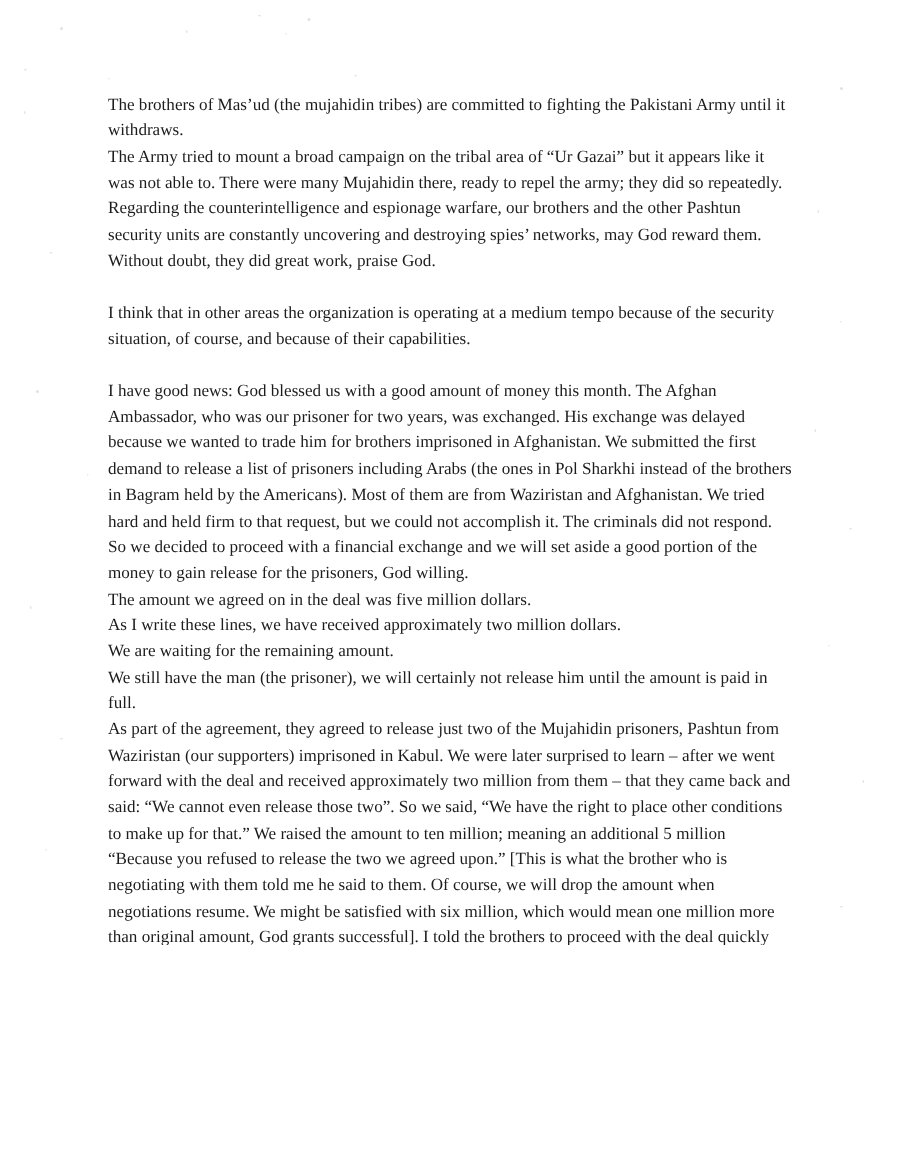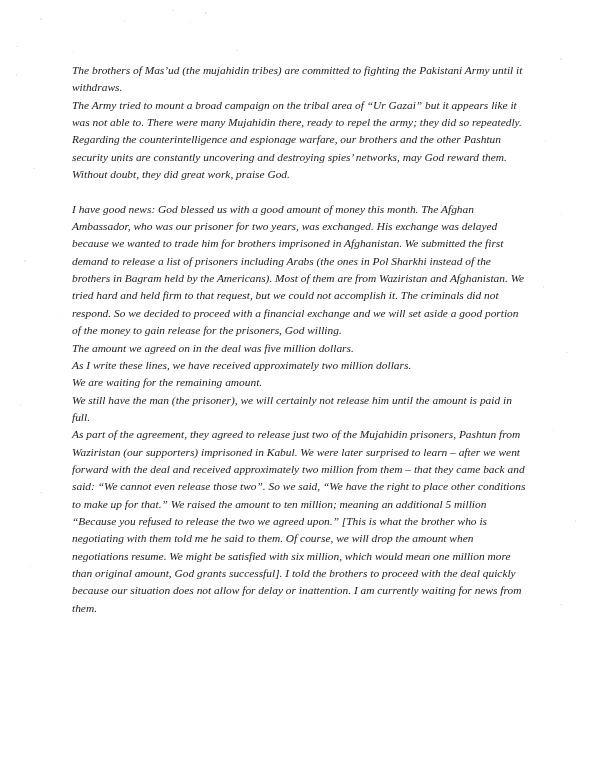--- a/index.html
+++ b/index.html
@@ -9,21 +9,20 @@
   }
   body {
     font-family: "Liberation Serif", "DejaVu Serif", serif;
   }
   .page {
     position: relative;
     width: 600px;
     height: 630px;
     background: #ffffff;
     overflow: hidden;
-    font-style: italic;
   }
   
   .speckle-layer {
     position: absolute;
     inset: 0;
     pointer-events: none;
     opacity: 0.55;
   }
   .speck {
     position: absolute;
@@ -96,20 +95,21 @@
     <div class="speck" style="left:340px; top:744px; width:1px; height:1px;"></div>
     <div class="speck" style="left:470px; top:760px; width:2px; height:1px;"></div>
     <div class="speck" style="left:120px; top:690px; width:1px; height:1px;"></div>
     <div class="speck" style="left:250px; top:700px; width:1px; height:1px;"></div>
   </div>
 
   <div class="body-text">
     <p class="para">The brothers of Mas’ud (the mujahidin tribes) are committed to fighting the Pakistani Army until it withdraws.
 The Army tried to mount a broad campaign on the tribal area of “Ur Gazai” but it appears like it was not able to. There were many Mujahidin there, ready to repel the army; they did so repeatedly.
 Regarding the counterintelligence and espionage warfare, our brothers and the other Pashtun security units are constantly uncovering and destroying spies’ networks, may God reward them. Without doubt, they did great work, praise God.</p>
+    <p class="para gap">I think that in other areas the organization is operating at a medium tempo because of the security situation, of course, and because of their capabilities.</p>
     <p class="para gap">I have good news: God blessed us with a good amount of money this month. The Afghan Ambassador, who was our prisoner for two years, was exchanged. His exchange was delayed because we wanted to trade him for brothers imprisoned in Afghanistan. We submitted the first demand to release a list of prisoners including Arabs (the ones in Pol Sharkhi instead of the brothers in Bagram held by the Americans). Most of them are from Waziristan and Afghanistan. We tried hard and held firm to that request, but we could not accomplish it. The criminals did not respond. So we decided to proceed with a financial exchange and we will set aside a good portion of the money to gain release for the prisoners, God willing.
 The amount we agreed on in the deal was five million dollars.
 As I write these lines, we have received approximately two million dollars.
 We are waiting for the remaining amount.
 We still have the man (the prisoner), we will certainly not release him until the amount is paid in full.
 As part of the agreement, they agreed to release just two of the Mujahidin prisoners, Pashtun from Waziristan (our supporters) imprisoned in Kabul. We were later surprised to learn – after we went forward with the deal and received approximately two million from them – that they came back and said: “We cannot even release those two”. So we said, “We have the right to place other conditions to make up for that.” We raised the amount to ten million; meaning an additional 5 million “Because you refused to release the two we agreed upon.” [This is what the brother who is negotiating with them told me he said to them. Of course, we will drop the amount when negotiations resume. We might be satisfied with six million, which would mean one million more than original amount, God grants successful]. I told the brothers to proceed with the deal quickly because our situation does not allow for delay or inattention. I am currently waiting for news from them.</p>
   </div>
 
   <div class="page-number">5</div>
 

